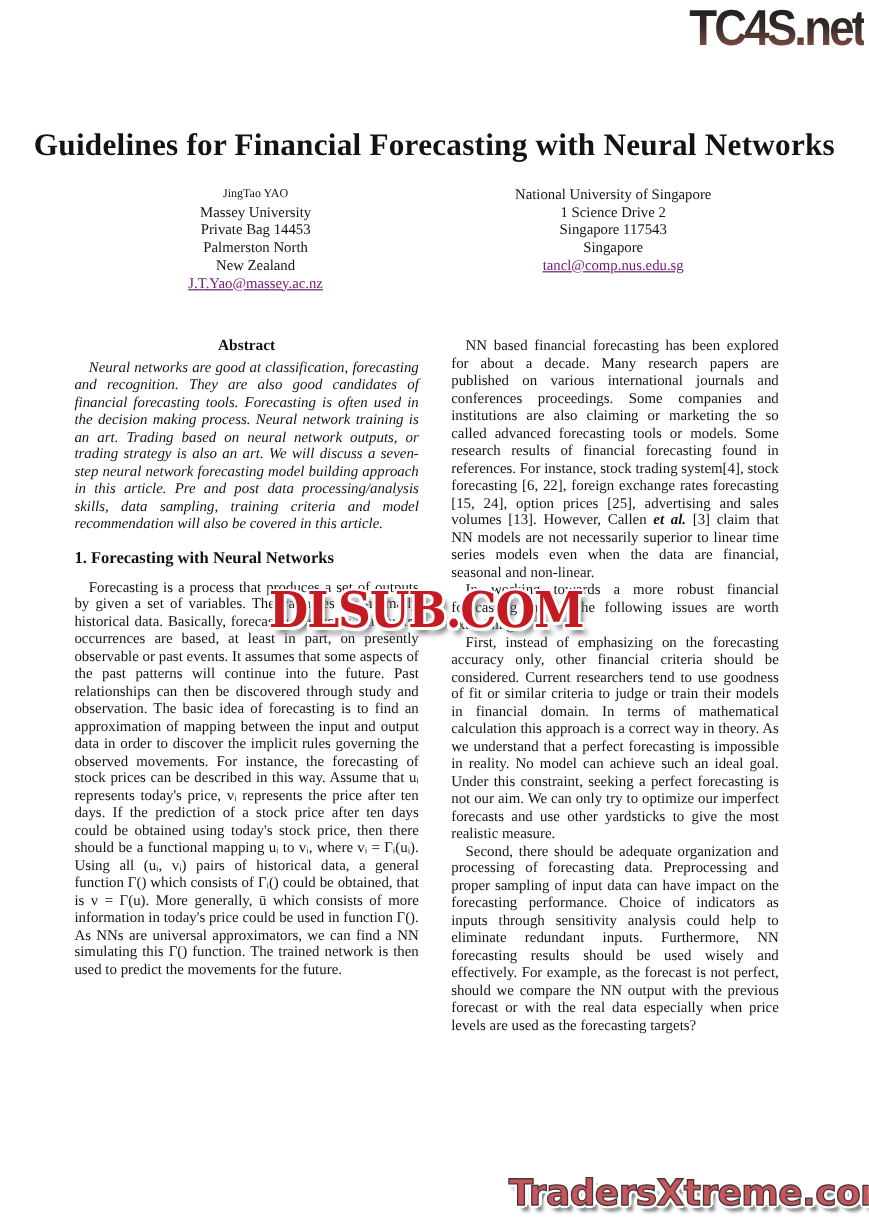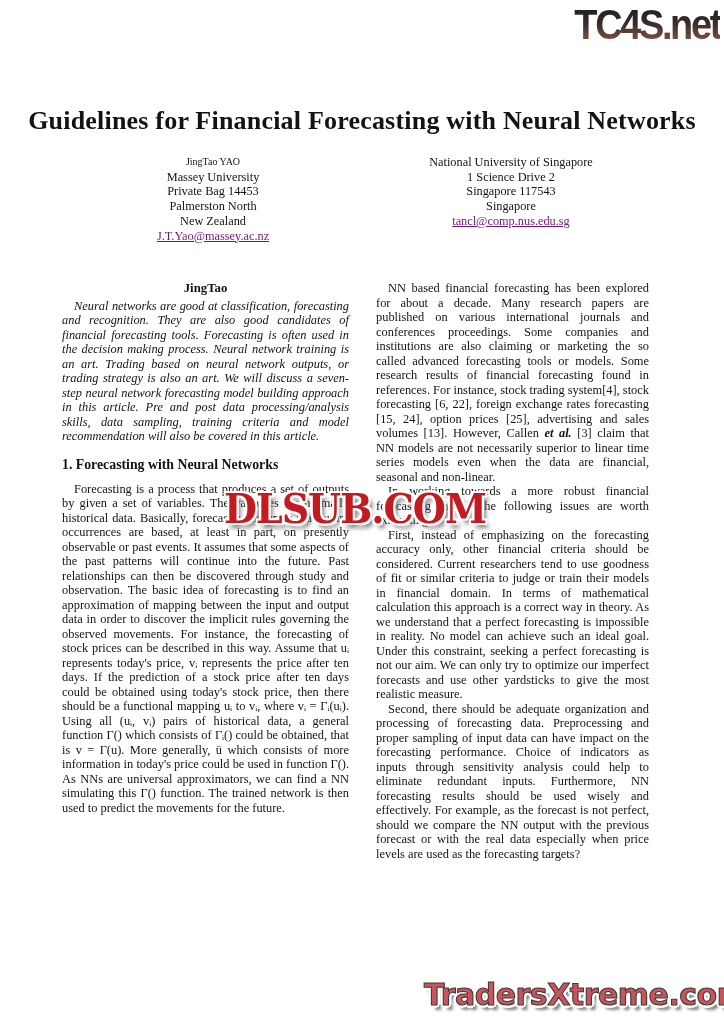--- a/index.html
+++ b/index.html
@@ -81,21 +81,21 @@
     <div class="author">
       <div>National University of Singapore</div>
       <div>1 Science Drive 2</div>
       <div>Singapore 117543</div>
       <div>Singapore</div>
       <div><a class="email">tancl@comp.nus.edu.sg</a></div>
     </div>
   </div>
 
   <div class="col col-left">
-    <div class="abstract-heading">JingTao</div>
+    <div class="abstract-heading">Abstract</div>
     <p class="abstract-text">Neural networks are good at classification, forecasting and recognition. They are also good candidates of financial forecasting tools. Forecasting is often used in the decision making process.  Neural network training is an art. Trading based on neural network outputs, or trading strategy is also an art. We will discuss a seven-step neural network forecasting model building approach in this article. Pre and post data processing/analysis skills, data sampling, training criteria and model recommendation will also be covered in this article.</p>
     <div class="sec-heading">1. Forecasting with Neural Networks</div>
     <p>Forecasting is a process that produces a set of outputs by given a set of variables. The variables are normally historical data.  Basically, forecasting assumes that future occurrences are based, at least in part, on presently observable or past events. It assumes that some aspects of the past patterns will continue into the future. Past relationships can then be discovered through study and observation. The basic idea of forecasting is to find an approximation of mapping between the input and output data in order to discover the implicit rules governing the observed movements. For instance, the forecasting of stock prices can be described in this way. Assume that uᵢ represents today's price, vᵢ represents the price after ten days. If the prediction of a stock price after ten days could be obtained using today's stock price, then there should be a functional mapping uᵢ to vᵢ, where vᵢ = Γᵢ(uᵢ). Using all (uᵢ, vᵢ) pairs of historical data, a general function Γ() which consists of Γᵢ() could be obtained, that is v = Γ(u). More generally, ū which consists of more information in today's price could be used in function Γ(). As NNs are universal approximators, we can find a NN simulating this Γ() function. The trained network is then used to predict the movements for the future.</p>
   </div>
 
   <div class="col col-right">
     <p><span>NN based financial forecasting has been explored for about a decade. Many research papers are published on various international journals and conferences proceedings. Some companies and institutions are also claiming or marketing the so called advanced forecasting tools or models. Some research results of financial forecasting found in references. For instance, stock trading system[4],  stock forecasting [6, 22], foreign exchange rates forecasting [15, 24], option prices [25], advertising and sales volumes [13]. However, Callen </span><span class="em">et al.</span><span> [3] claim that NN models  are not necessarily superior to linear time series models even when the data are financial, seasonal and non-linear.</span></p>
     <p>In working towards a more robust financial forecasting model, the following issues are worth examining.</p>
     <p>First, instead of emphasizing on the forecasting accuracy only, other financial criteria should be considered.  Current researchers tend to use goodness of fit or similar criteria to judge or train their models in financial domain. In terms of mathematical calculation this approach is a correct way in theory. As we understand that a perfect forecasting is impossible in reality. No model can achieve such an ideal goal. Under this constraint, seeking a perfect forecasting is not our aim. We can only try to optimize our imperfect forecasts and use other yardsticks to give the most realistic measure.</p>
     <p>Second, there should be adequate organization and processing of forecasting data. Preprocessing and proper sampling of input data can have impact on the forecasting performance. Choice of indicators as inputs through sensitivity analysis could help to eliminate redundant inputs. Furthermore, NN forecasting results should be used wisely and effectively. For example, as the forecast is not perfect, should we compare the NN output with the previous forecast or with the real data especially when price levels are used as the forecasting targets?</p>

